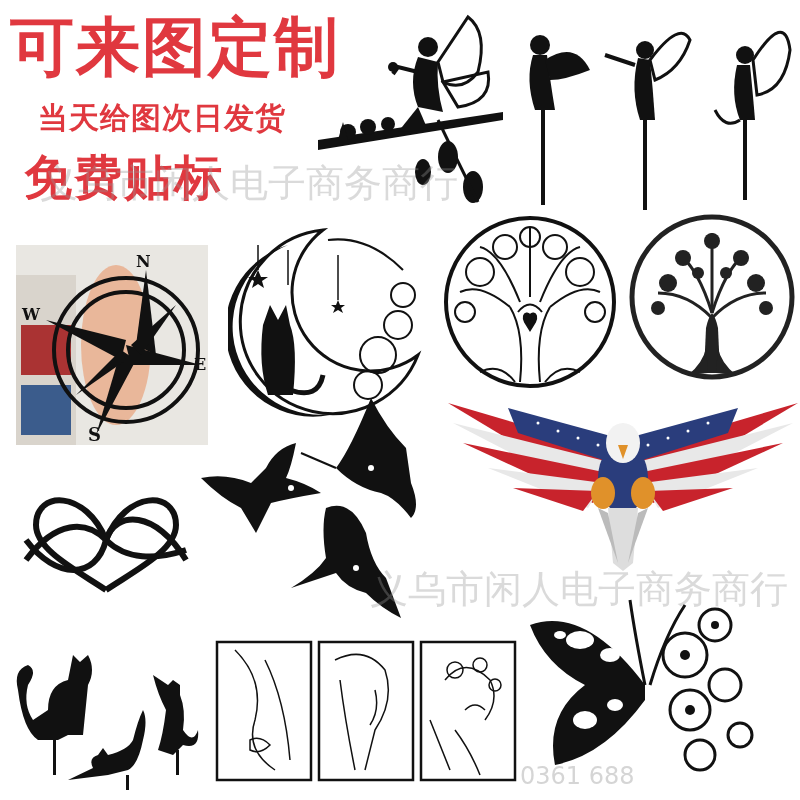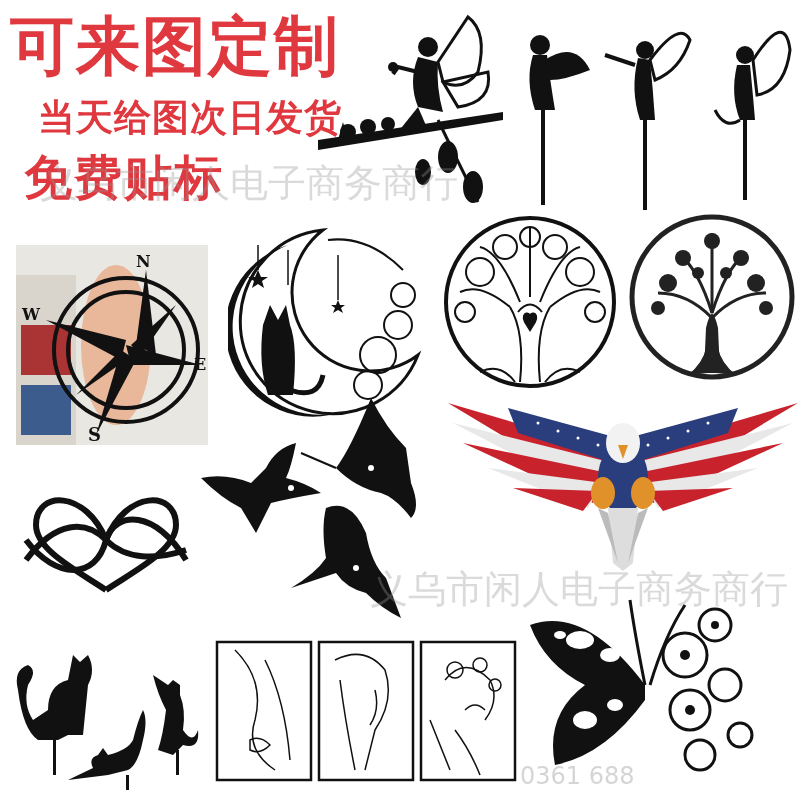--- a/index.html
+++ b/index.html
@@ -1,20 +1,20 @@
 <!DOCTYPE html>
 <html><head>
 <meta charset="utf-8">
 <style>
   html,body{margin:0;padding:0;background:#fff;}
   body{width:800px;height:800px;position:relative;overflow:hidden;font-family:"DejaVu Serif",serif;}
   .abs{position:absolute;}
-  .headline{color:#e0383f;font-weight:bold;font-family:Liberation Serif, serif;white-space:nowrap;}
+  .headline{color:#e0383f;font-weight:bold;font-family:Liberation Sans, sans-serif;white-space:nowrap;}
   .h1{left:10px;top:12px;font-size:64px;letter-spacing:2px;line-height:70px;}
-  .h2{left:38px;top:100px;font-size:37px;letter-spacing:1px;line-height:36px;}
+  .h2{left:38px;top:100px;font-size:30px;letter-spacing:1px;line-height:36px;}
   .h3{left:24px;top:142px;font-size:48px;letter-spacing:2px;line-height:72px;}
   .wm{color:rgba(150,150,150,0.35);font-family:Liberation Mono, monospace;font-size:38px;white-space:nowrap;}
   .wm-small{color:rgba(150,150,150,0.4);font-family:"DejaVu Sans",sans-serif;font-size:24px;}
   .tile{position:absolute;}
   svg{display:block;}
 </style>
 </head>
 <body>
 
 <div class="abs headline h1">可来图定制</div>

